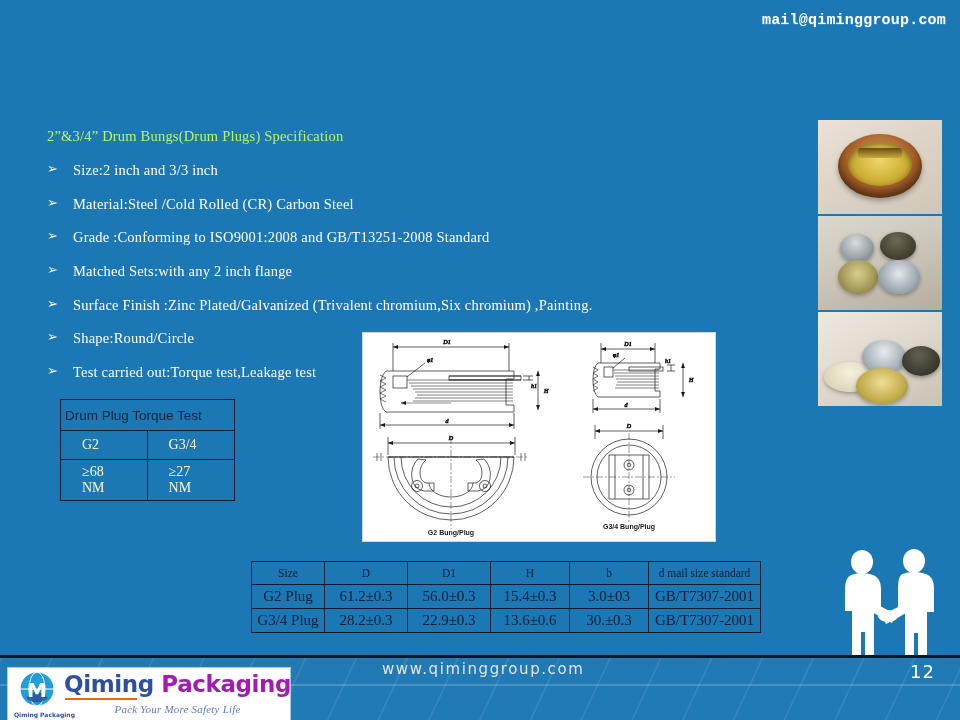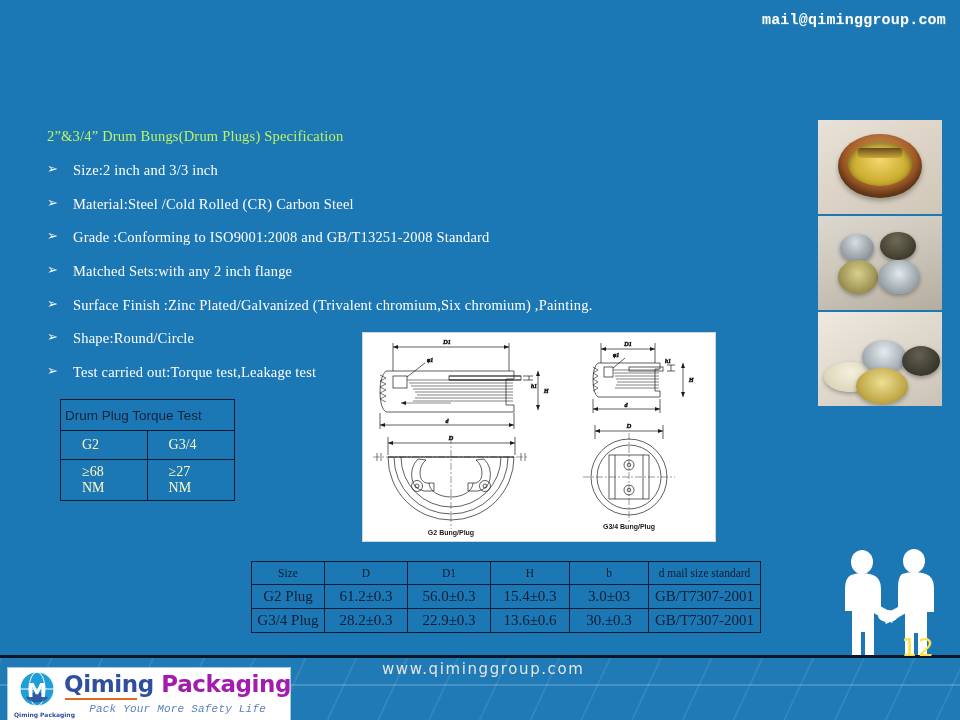--- a/index.html
+++ b/index.html
@@ -171,23 +171,23 @@
     content:"";position:absolute;left:0;right:0;top:26px;height:2px;
     background:rgba(255,255,255,.18);
   }
   .foot-url{
     position:absolute;left:382px;top:660px;
     font-family:"DejaVu Sans", sans-serif;
     font-size:15px;color:#e5e5e5;
     letter-spacing:1.6px;
   }
   .pagenum{
-    position:absolute;right:25px;top:633px;
+    position:absolute;right:25px;top:661px;
     font-family:"DejaVu Sans", sans-serif;
-    font-size:25px;color:#fde047;
+    font-size:18px;color:#ffffff;
     letter-spacing:1px;
   }
 
   
   .logo{
     position:absolute;left:8px;bottom:0px;
     width:282px;height:52px;
     background:#ffffff;
     box-shadow:0 0 0 1px rgba(255,255,255,.6);
     display:flex;align-items:center;
@@ -202,21 +202,21 @@
     font-size:23px;font-weight:bold;
     line-height:1;letter-spacing:-.4px;
     white-space:nowrap;
   }
   .logo-name .q{color:#2f4f9e;}
   .logo-name .p{color:#a21caf;}
   .logo-underline{
     height:2px;width:72px;background:#e06a1b;margin:2px 0 0 1px;
   }
   .logo-tag{
-    font-family:Liberation Mono, monospace;
+    font-family:Liberation Serif, serif;
     font-style:italic;font-size:11px;color:#5a7fbf;
     margin-top:3px;letter-spacing:.2px;white-space:nowrap;
     text-align:center;
   }
   .logo-sub{
     position:absolute;left:2px;bottom:1px;
     font-family:"DejaVu Sans", sans-serif;
     font-size:6px;font-weight:bold;color:#2f4f9e;
     white-space:nowrap;
   }

